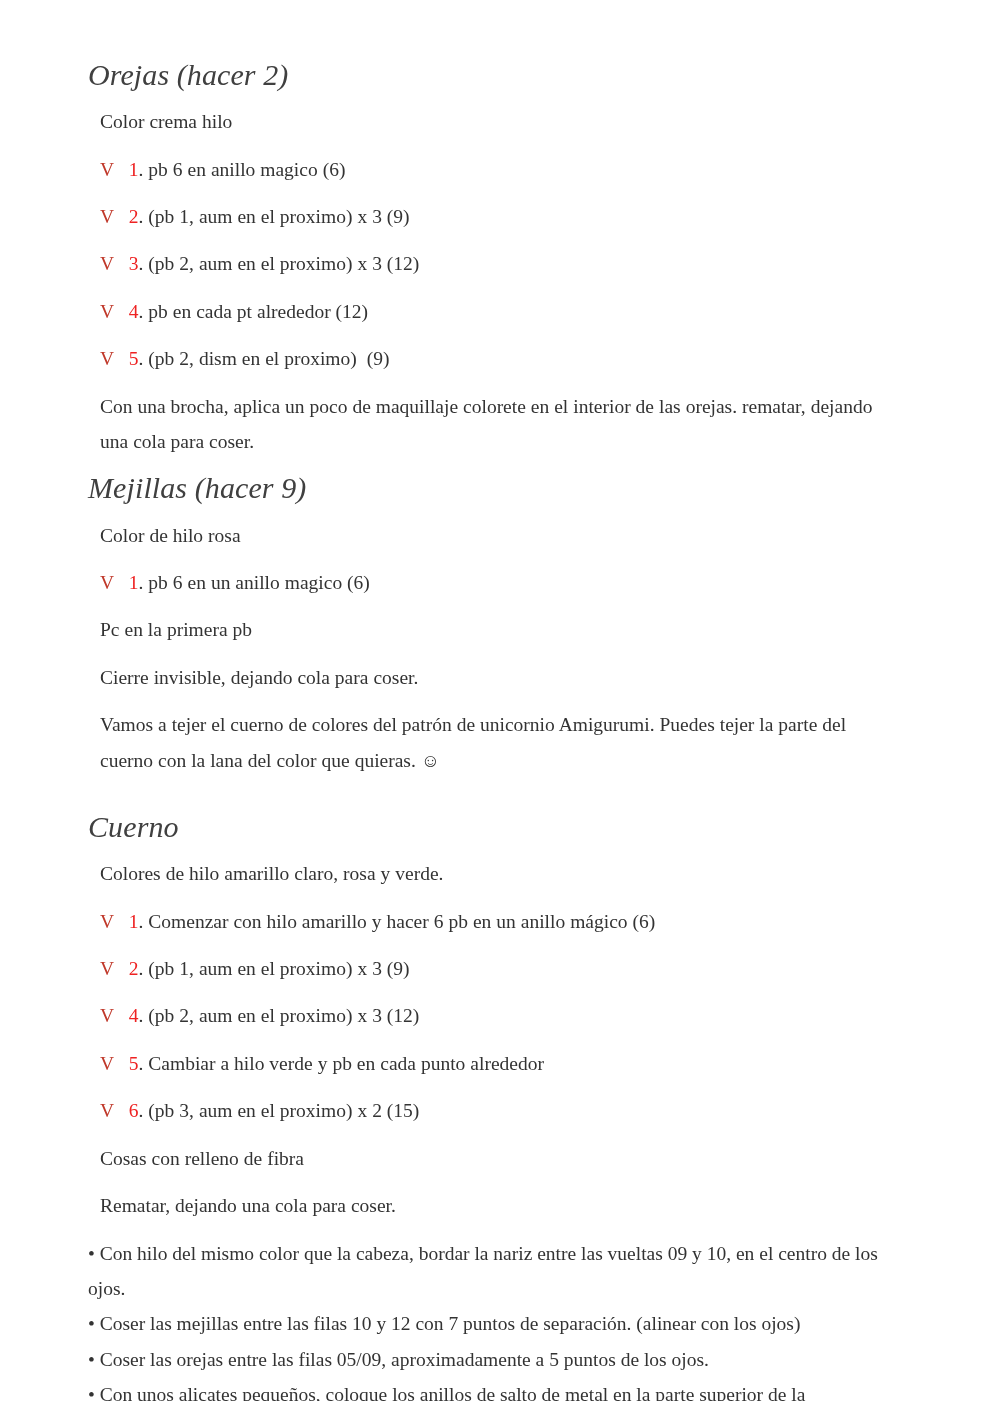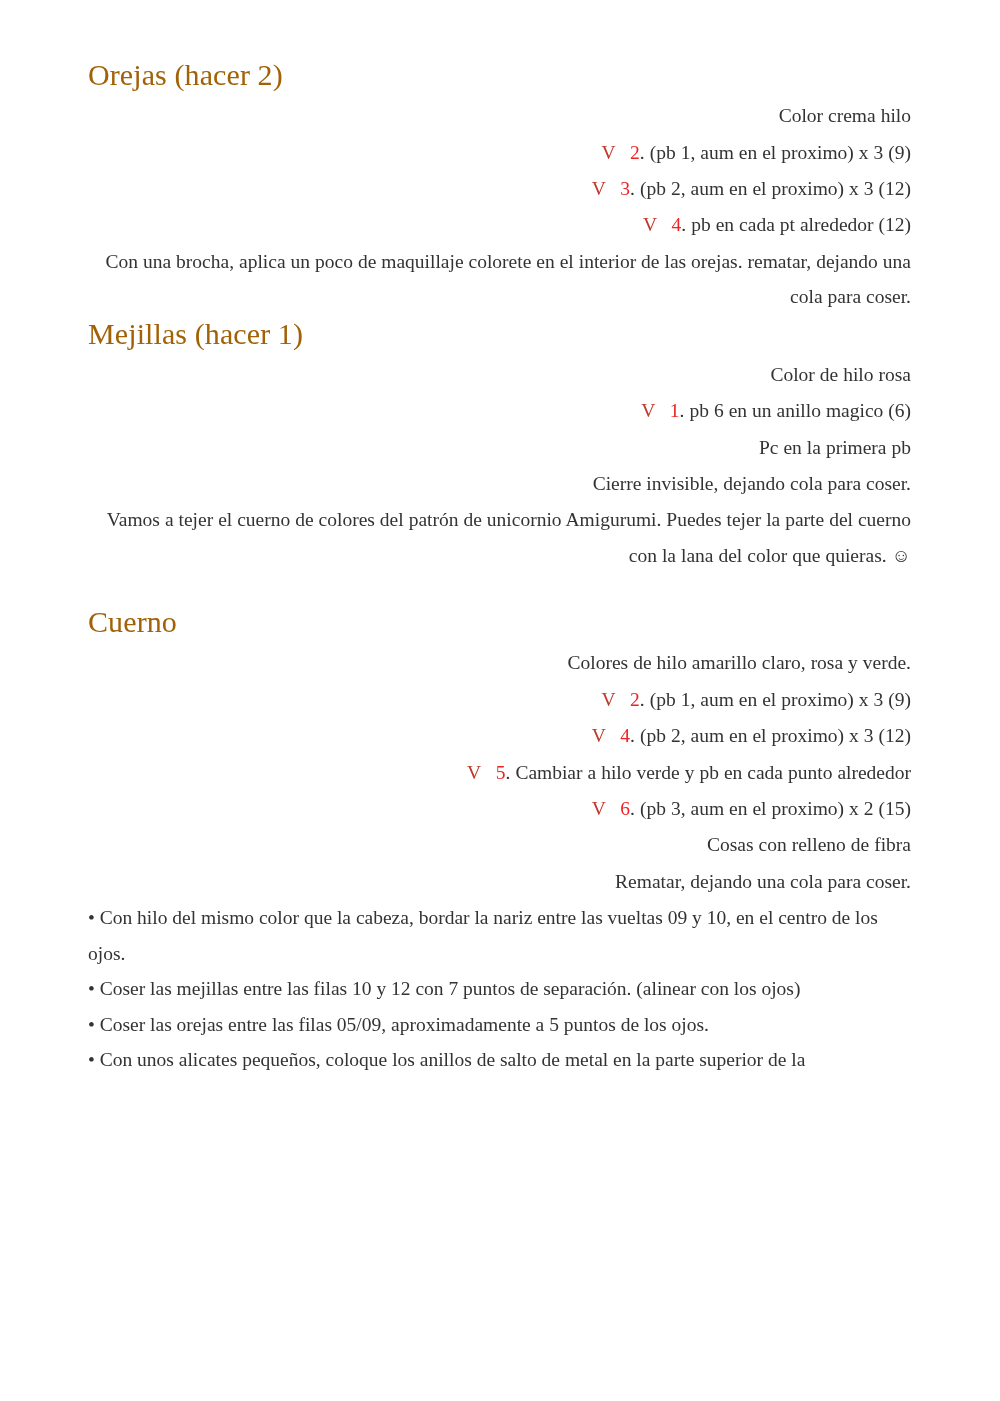--- a/index.html
+++ b/index.html
@@ -23,43 +23,44 @@
     padding: 58px 88px 0 88px;
     background: #ffffff;
   }
   .doc-body {
     width: 824px;
   }
 
   
   h2.section-heading {
     font-family: "Liberation Serif", "DejaVu Serif", serif;
-    color: #a16207;
+    color: #404040;
     font-weight: normal;
     font-size: 30px;
     line-height: 1.14;
     margin: 0 0 6px 0;
     padding: 0;
     letter-spacing: 0.1px;
+    font-style: italic;
   }
   h2.section-heading.spaced-top {
     margin-top: 32px;
   }
   h2.section-heading.tight-top {
     margin-top: 2px;
   }
 
   
   p.line {
     font-size: 19.5px;
     line-height: 35.4px;
-    margin: 1px;
-    padding: 0;
-    color: #333333;
-    text-align: right;
+    margin: 12px;
+    padding: 0;
+    color: #333333;
+    text-align: left;
     word-spacing: 0.1px;
   }
   p.line.wrap {
     white-space: normal;
   }
 
   
   .vmark {
     color: #c0392b;
     font-size: 19.5px;
@@ -99,39 +100,51 @@
 <div class="page">
   <div class="doc-body">
 
     <h2 class="section-heading">Orejas (hacer 2)</h2>
 
     <p class="line">Color crema hilo</p>
 
     <p class="line">
       <span class="vmark">V</span>
       <span class="nbsp-gap"></span>
+      <span class="vnum">1</span><span class="vdot">.</span>
+      <span>pb 6 en anillo magico (6)</span>
+    </p>
+    <p class="line">
+      <span class="vmark">V</span>
+      <span class="nbsp-gap"></span>
       <span class="vnum">2</span><span class="vdot">.</span>
       <span>(pb 1, aum en el proximo) x 3 (9)</span>
     </p>
     <p class="line">
       <span class="vmark">V</span>
       <span class="nbsp-gap"></span>
       <span class="vnum">3</span><span class="vdot">.</span>
       <span>(pb 2, aum en el proximo) x 3 (12)</span>
     </p>
     <p class="line">
       <span class="vmark">V</span>
       <span class="nbsp-gap"></span>
       <span class="vnum">4</span><span class="vdot">.</span>
       <span>pb en cada pt alrededor (12)</span>
     </p>
+    <p class="line">
+      <span class="vmark">V</span>
+      <span class="nbsp-gap"></span>
+      <span class="vnum">5</span><span class="vdot">.</span>
+      <span style="white-space:pre-wrap">(pb 2, dism en el proximo)  (9)</span>
+    </p>
 
     <p class="line wrap">Con una brocha, aplica un poco de maquillaje colorete en el interior de las orejas. rematar, dejando una cola para coser.</p>
 
-    <h2 class="section-heading tight-top">Mejillas (hacer 1)</h2>
+    <h2 class="section-heading tight-top">Mejillas (hacer 9)</h2>
 
     <p class="line">Color de hilo rosa</p>
 
     <p class="line">
       <span class="vmark">V</span>
       <span class="nbsp-gap"></span>
       <span class="vnum">1</span><span class="vdot">.</span>
       <span>pb 6 en un anillo magico (6)</span>
     </p>
 
@@ -142,20 +155,26 @@
       <span class="smiley">☺</span>
     </p>
 
     <h2 class="section-heading spaced-top">Cuerno</h2>
 
     <p class="line">Colores de hilo amarillo claro, rosa y verde.</p>
 
     <p class="line">
       <span class="vmark">V</span>
       <span class="nbsp-gap"></span>
+      <span class="vnum">1</span><span class="vdot">.</span>
+      <span>Comenzar con hilo amarillo y hacer 6 pb en un anillo mágico (6)</span>
+    </p>
+    <p class="line">
+      <span class="vmark">V</span>
+      <span class="nbsp-gap"></span>
       <span class="vnum">2</span><span class="vdot">.</span>
       <span>(pb 1, aum en el proximo) x 3 (9)</span>
     </p>
     <p class="line">
       <span class="vmark">V</span>
       <span class="nbsp-gap"></span>
       <span class="vnum">4</span><span class="vdot">.</span>
       <span>(pb 2, aum en el proximo) x 3 (12)</span>
     </p>
     <p class="line">

